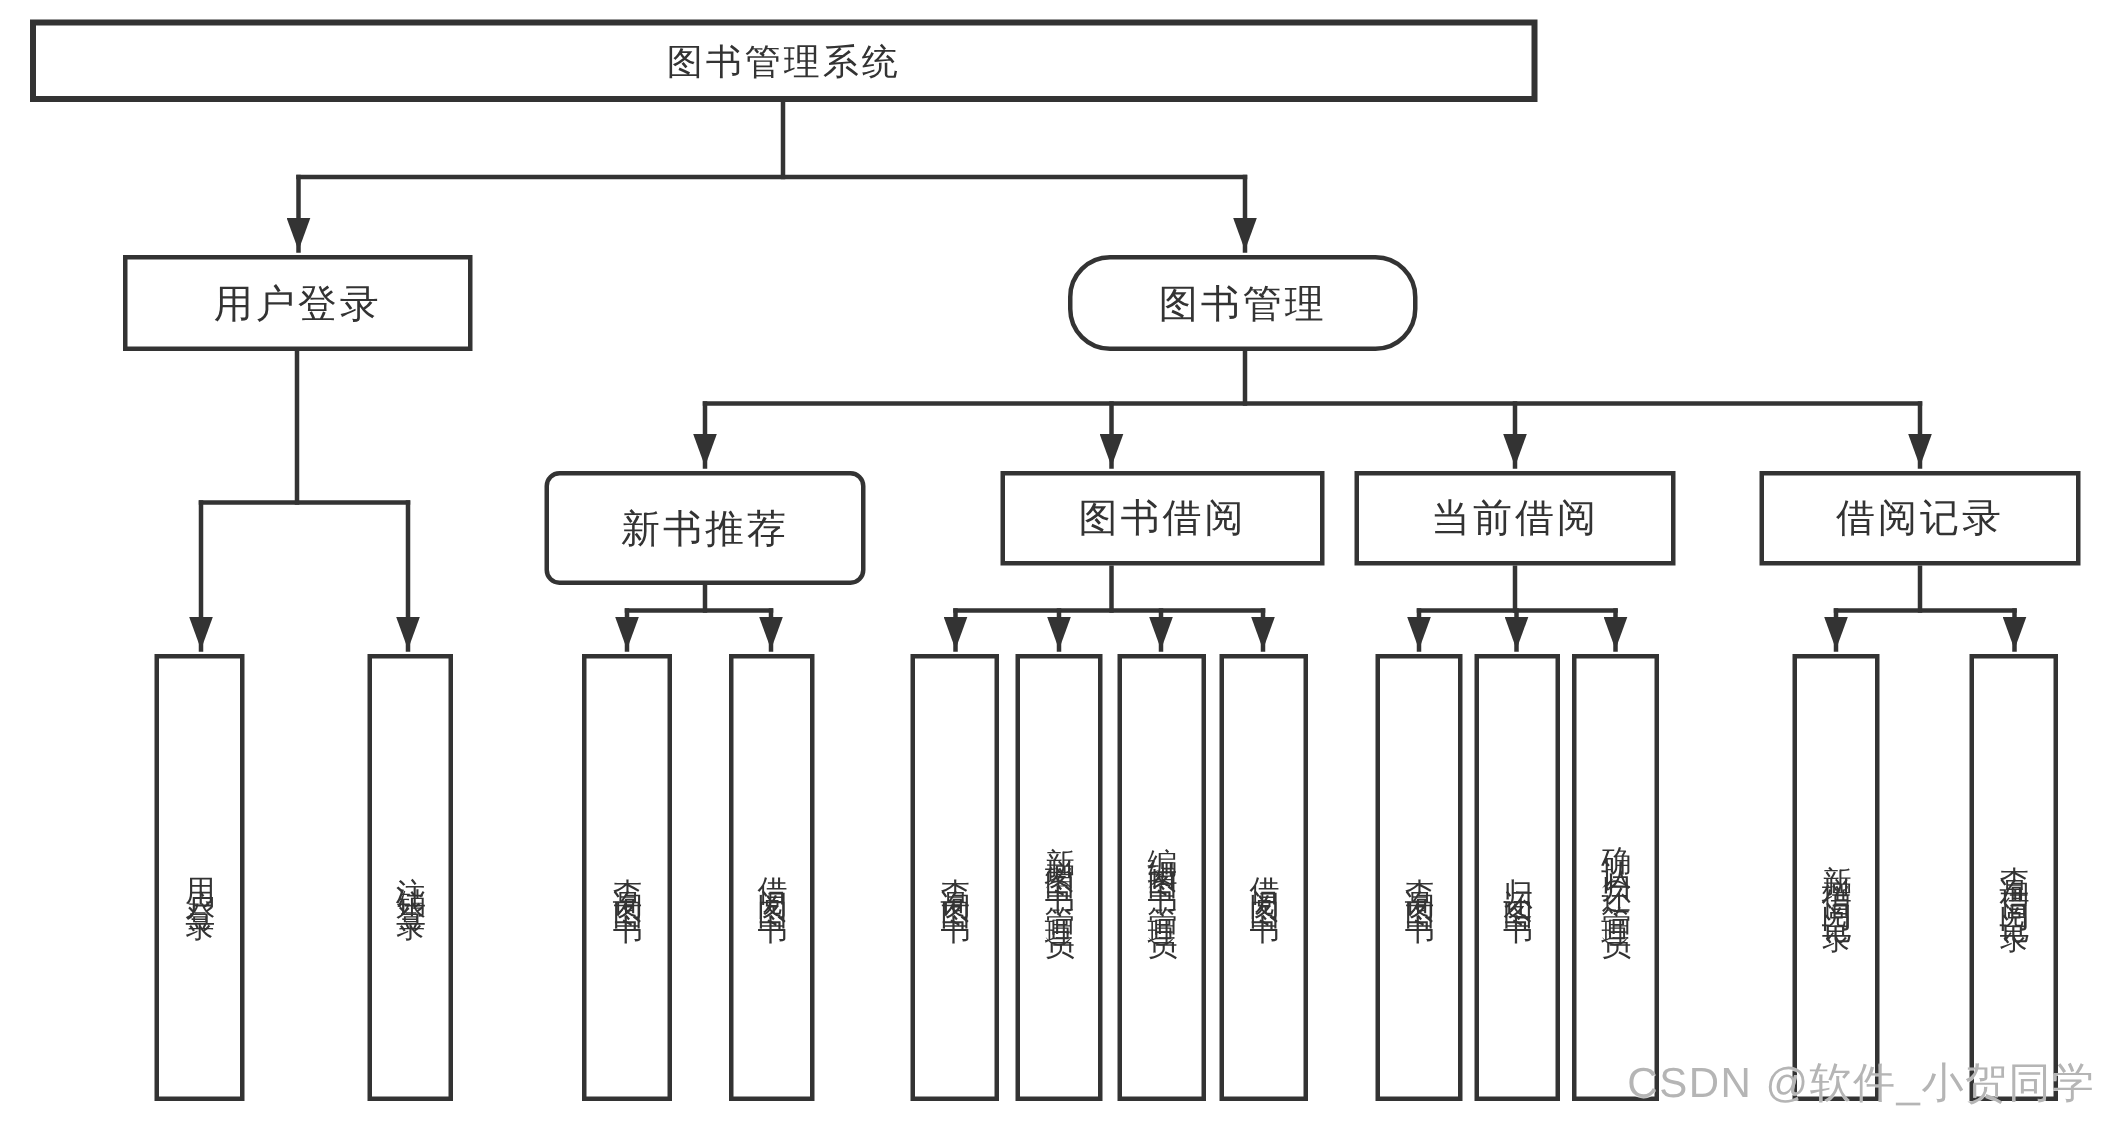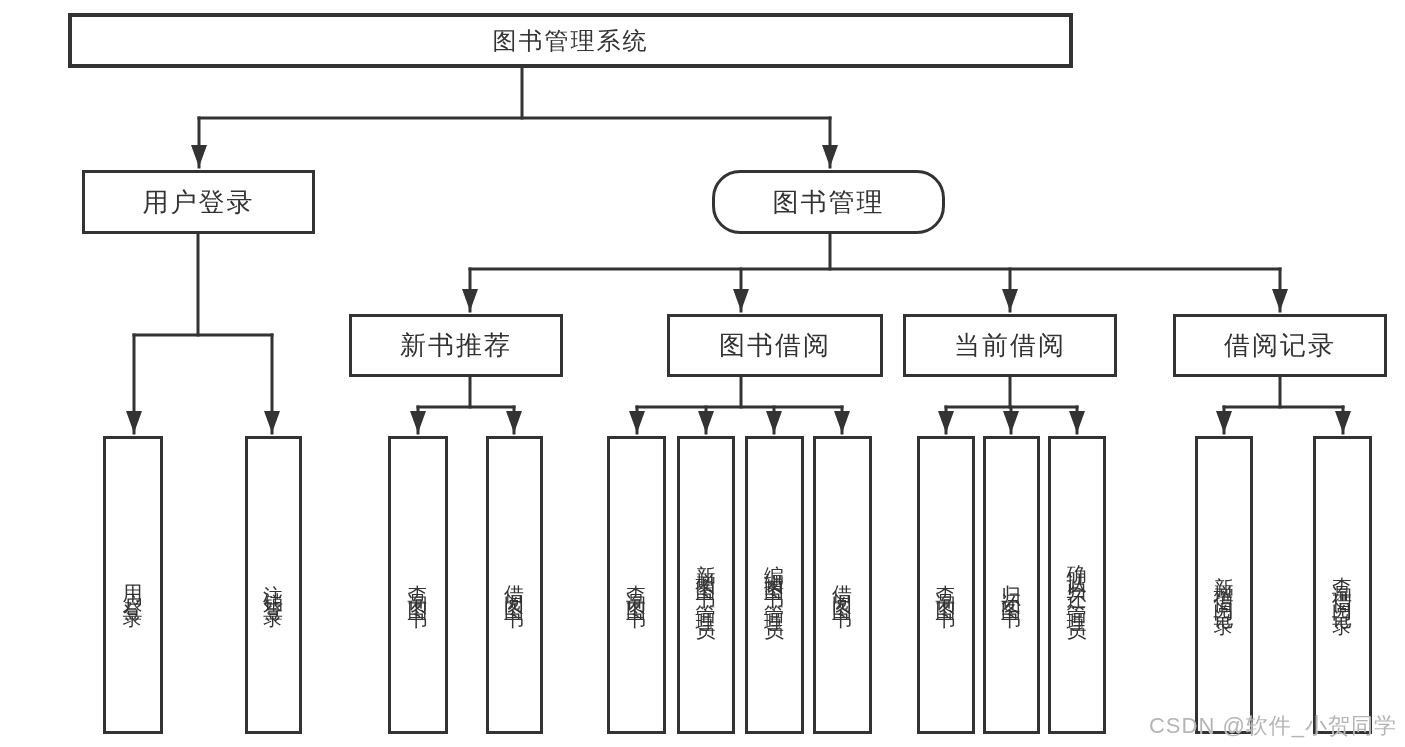--- a/index.html
+++ b/index.html
@@ -23,42 +23,42 @@
   .node{
     position:absolute;
     box-sizing:border-box;
     background:var(--fill);
     border:3px solid var(--line);
     display:flex;align-items:center;justify-content:center;
     font-size:26px;
     letter-spacing:2px;
     color:var(--text);
   }
-  .node.root{border-width:4px;font-size:24px;margin-left:48px;}
+  .node.root{border-width:4px;font-size:24px;}
   .leaf{
     position:absolute;
     box-sizing:border-box;
     background:var(--fill);
     border:3px solid var(--line);
     top:436px;height:298px;
     display:flex;align-items:center;justify-content:center;
   }
   .vtext{
     writing-mode:vertical-rl;
     text-orientation:mixed;
     white-space:nowrap;
     font-size:20px;
     line-height:1;
     letter-spacing:8px;
     color:var(--text);
   }
   .watermark{
     position:absolute;
     right:8px;bottom:6px;
-    font-size:22px;
+    font-size:28px;
     color:var(--wm);
     text-shadow:0 1px 0 rgba(255,255,255,0.7);
     letter-spacing:1px;
     pointer-events:none;
   }
 </style>
 </head>
 <body>
 
 <div id="stage">
@@ -109,21 +109,21 @@
     <path class="edge" d="M1224 407 L1343 407"></path>
     <path class="edge" d="M1224 407 L1224 433" marker-end="url(#arw)"></path>
     <path class="edge" d="M1343 407 L1343 433" marker-end="url(#arw)"></path>
   </svg>
 
   <div class="node root" style="left:20px;top:13px;width:1005px;height:55px;">图书管理系统</div>
 
   <div class="node" style="left:82px;top:170px;width:233px;height:64px;">用户登录</div>
   <div class="node" style="left:712px;top:170px;width:233px;height:64px;border-radius:28px;">图书管理</div>
 
-  <div class="node" style="left:349px;top:314px;width:214px;height:63px;">新书推荐</div>
+  <div class="node" style="left:363px;top:314px;width:214px;height:76px;border-radius:10px;">新书推荐</div>
   <div class="node" style="left:667px;top:314px;width:216px;height:63px;">图书借阅</div>
   <div class="node" style="left:903px;top:314px;width:214px;height:63px;font-family:Liberation Serif, serif;">当前借阅</div>
   <div class="node" style="left:1173px;top:314px;width:214px;height:63px;">借阅记录</div>
 
   <div class="leaf" style="left:103px;width:60px;">
     <span class="vtext">用户登录</span>
   </div>
   <div class="leaf" style="left:245px;width:57px;">
     <span class="vtext">注销登录</span>
   </div>

